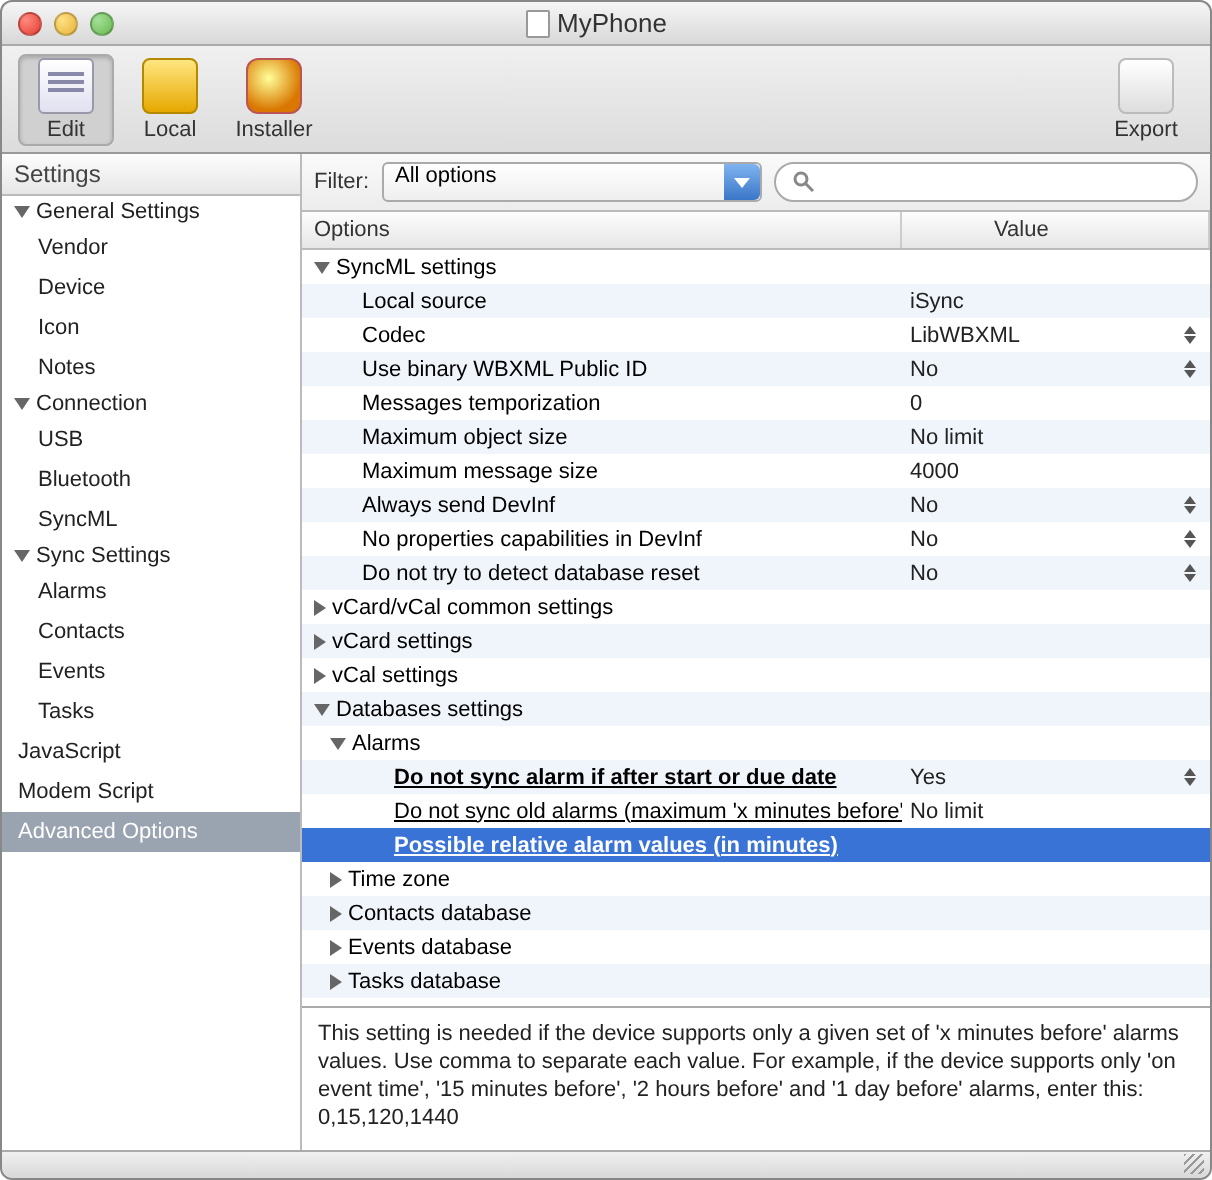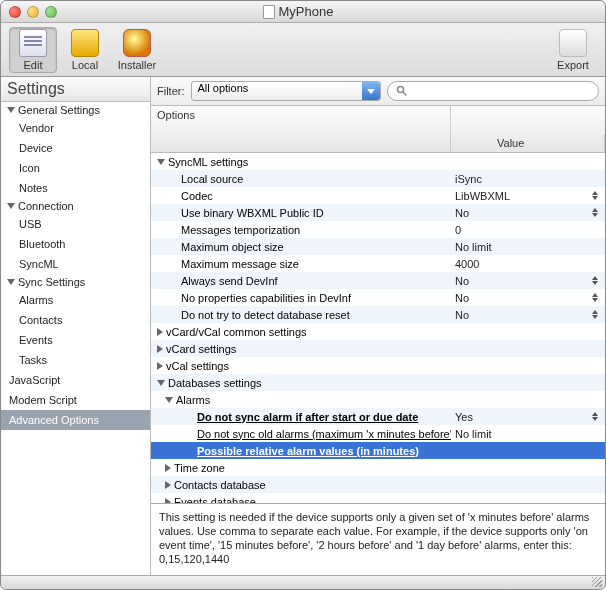--- a/index.html
+++ b/index.html
@@ -19,21 +19,21 @@
 .tbbtn { display: flex; flex-direction: column; align-items: center; justify-content: center; width: 48px; height: 46px; border-radius: 4px; font-size: 11px; color: #333; cursor: default; }
 .tbbtn.active { background: #d0d0d0; border: 1px solid #aaa; box-shadow: inset 0 1px 2px rgba(0,0,0,0.2); }
 .tbbtn .ico { width: 28px; height: 28px; margin-bottom: 2px; }
 .tb-spacer { flex: 1; }
 .ico-edit { background: linear-gradient(#fff,#e0e0f0); border: 1px solid #99a; border-radius: 3px; position: relative; }
 .ico-edit::after { content:""; position:absolute; left:4px; top:6px; width:18px; height:2px; background:#88a; box-shadow:0 4px #88a,0 8px #88a; }
 .ico-test { background: linear-gradient(#ffe680,#e6a800); border-radius: 4px; border:1px solid #b58800; }
 .ico-installer { background: radial-gradient(circle at 40% 35%, #ff9,#d97700 70%); border-radius: 6px; border:1px solid #b55; }
 .ico-export { background: linear-gradient(#fff,#ddd); border: 1px solid #bbb; border-radius: 4px; }
 
-.section-hdr { background: linear-gradient(#fdfdfd,#e6e6e6); border-bottom: 1px solid #bbb; padding: 3px 6px; font-size: 16px; color: #444; }
+.section-hdr { background: linear-gradient(#fdfdfd,#e6e6e6); border-bottom: 1px solid #bbb; padding: 3px 6px; font-size: 12px; color: #444; }
 
 .body { flex: 1; display: flex; overflow: hidden; background: #fff; }
 .sidebar { width: 150px; border-right: 1px solid #bbb; background: #fff; overflow-y: auto; }
 .sb-item { padding: 2px 4px 2px 18px; color: #222; cursor: default; line-height: 16px; }
 .sb-group { padding: 2px 4px 2px 6px; color: #222; display: flex; align-items: center; }
 .tri { display: inline-block; width: 0; height: 0; margin-right: 3px; }
 .tri.down { border-left: 4px solid transparent; border-right: 4px solid transparent; border-top: 6px solid #666; }
 .tri.right { border-top: 4px solid transparent; border-bottom: 4px solid transparent; border-left: 6px solid #666; }
 .sb-item.sel { background: #9aa4b0; color: #fff; }
 
@@ -42,21 +42,21 @@
 .filterbar label { color: #333; }
 .combo { flex: 0 0 190px; height: 20px; background: linear-gradient(#fff,#eee); border: 1px solid #aaa; border-radius: 3px; display: flex; align-items: flex-start; padding: 0 6px; position: relative; }
 .combo .cap { position:absolute; right:0; top:0; bottom:0; width:18px; background: linear-gradient(#7fb4f0,#3a76c8); border-radius: 0 3px 3px 0; display:flex; align-items:center; justify-content:center; }
 .combo .cap::after { content:""; border-left:4px solid transparent; border-right:4px solid transparent; border-top:5px solid #fff; }
 .search { flex: 1; height: 20px; border: 1px solid #aaa; border-radius: 10px; background: #fff; display: flex; align-items: center; padding: 0 8px; color: #888; }
 .search svg { width:12px; height:12px; margin-right:4px; }
 
 .cols-hdr { display: flex; background: linear-gradient(#fdfdfd,#e6e6e6); border-bottom: 1px solid #bbb; gap: 40px; }
 .cols-hdr > div { padding: 3px 6px; border-right: 1px solid #ccc; color: #333; }
 .col-opt { flex: 0 0 300px; }
-.col-val { flex: 1; margin-top: 28px; }
+.col-val { flex: 1; }
 
 .tree { flex: 1; overflow-y: auto; background: #fff; }
 .row { display: flex; align-items: center; height: 17px; }
 .row:nth-child(even) { background: #f0f5fb; }
 .row .c1 { flex: 0 0 300px; padding-left: 6px; display: flex; align-items: center; overflow: hidden; white-space: nowrap; }
 .row .c2 { flex: 1; padding-left: 4px; display: flex; align-items: center; position: relative; color: #222; }
 .row.sel { background: #3973d6 !important; color: #fff; }
 .row.sel .c1, .row.sel .c2 { color: #fff; }
 .dim { color: #8a8a8a; }
 .bold { font-weight: bold; }

